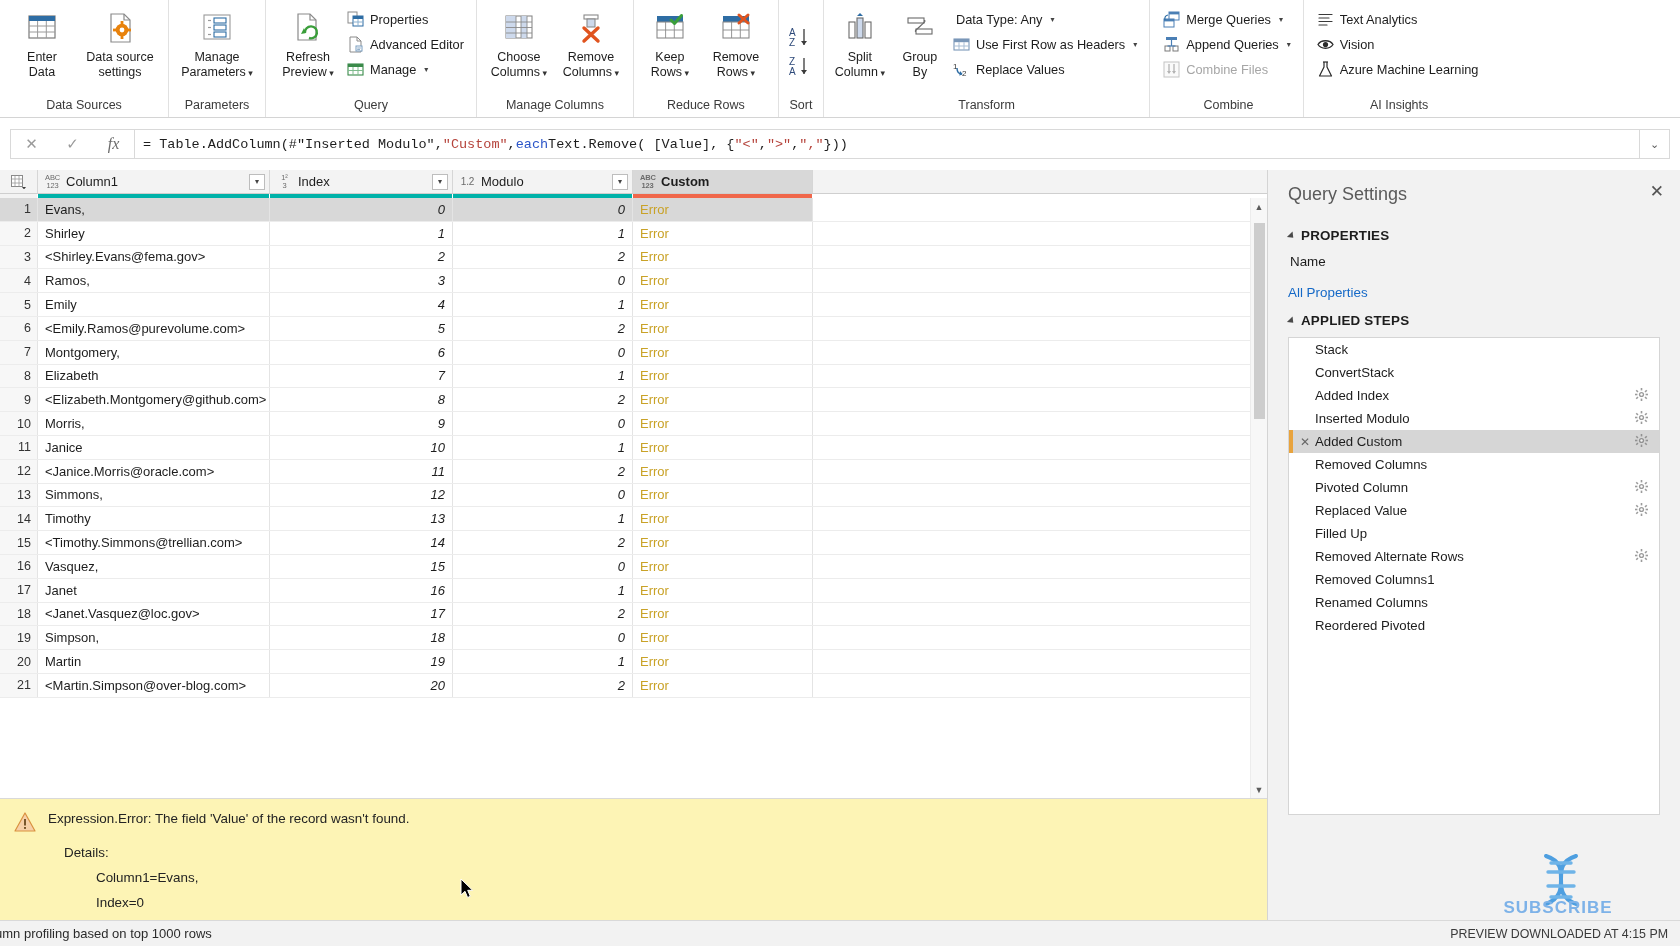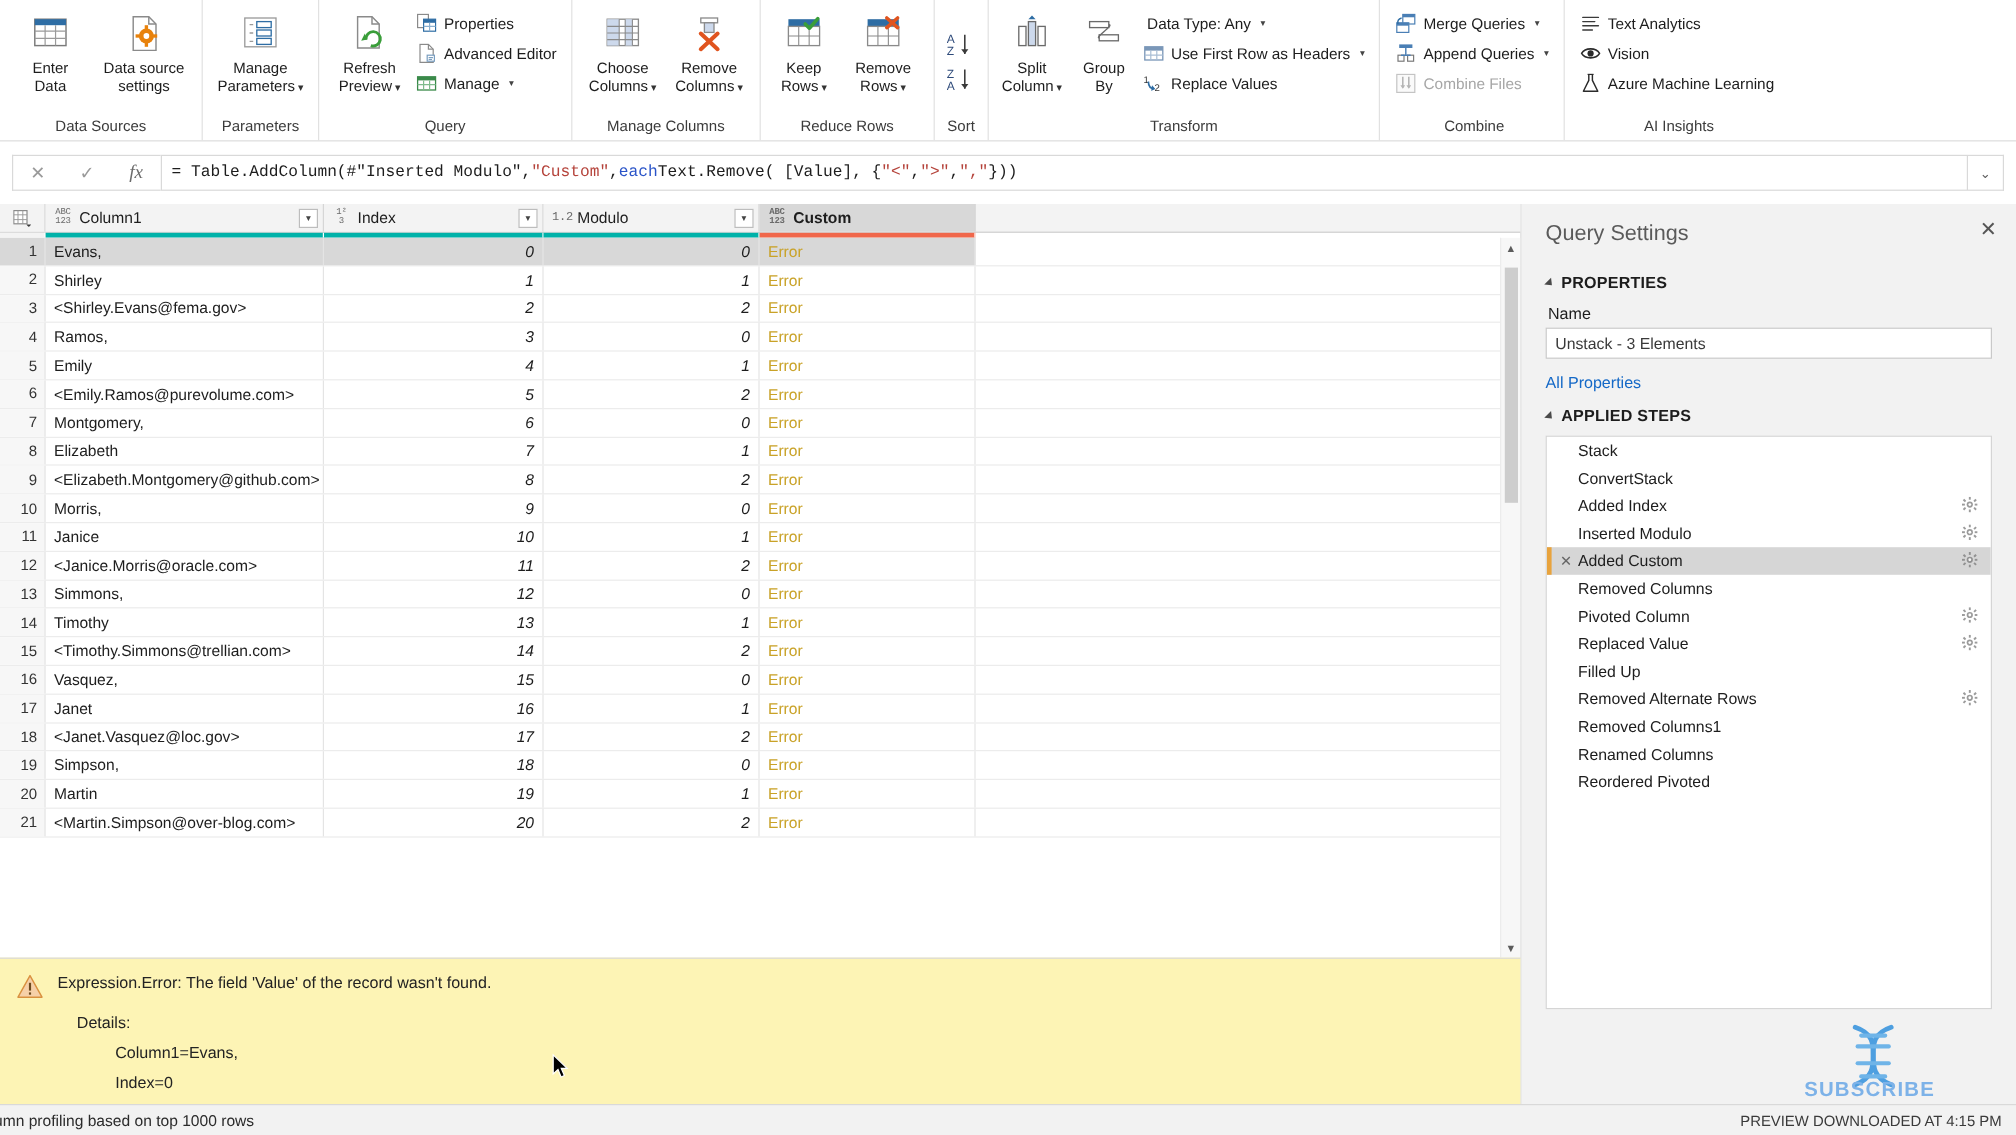--- a/index.html
+++ b/index.html
@@ -134,21 +134,21 @@
     padding: 0 4px 0 7px;
     border-right: 1px solid #d6d6d6;
     background: #f3f3f3;
     font-size: 13px;
     position: relative;
     overflow: hidden;
   }
   .gcell-h.sel { background: #d8d8d8; font-weight: bold; }
   .typeico {
     font-size: 7.5px; line-height: 7.5px; color: #6b6b6b;
-    font-family: Liberation Mono, monospace;
+    font-family: Liberation Sans, sans-serif;
     width: 15px; flex: 0 0 15px; text-align: center;
     letter-spacing: -0.2px;
   }
   .typeico .t1 { display:block; }
   .hname { flex: 1; white-space: nowrap; overflow: hidden; }
   .hdrop {
     width: 16px; height: 16px; border: 1px solid #bdbdbd; background: #fff;
     display: flex; align-items: center; justify-content: center;
     font-size: 8px; color: #444; flex: 0 0 16px;
   }
@@ -943,23 +943,20 @@
 
   <div class="qspanel">
     <div class="qs-title">Query Settings</div>
     <div class="qs-close">✕</div>
 
     <div class="qs-sect">
       <span class="tri"></span>
       <span>PROPERTIES</span>
     </div>
     <div class="qs-lbl">Name</div>
-    <div class="qs-input">
-      <span>Unstack - 3 Elements</span>
-    </div>
     <div><a class="qs-link">All Properties</a></div>
 
     <div class="qs-sect">
       <span class="tri"></span>
       <span>APPLIED STEPS</span>
     </div>
 
     <div class="steps">
       <div id="steps-host">
           <div class="step">

